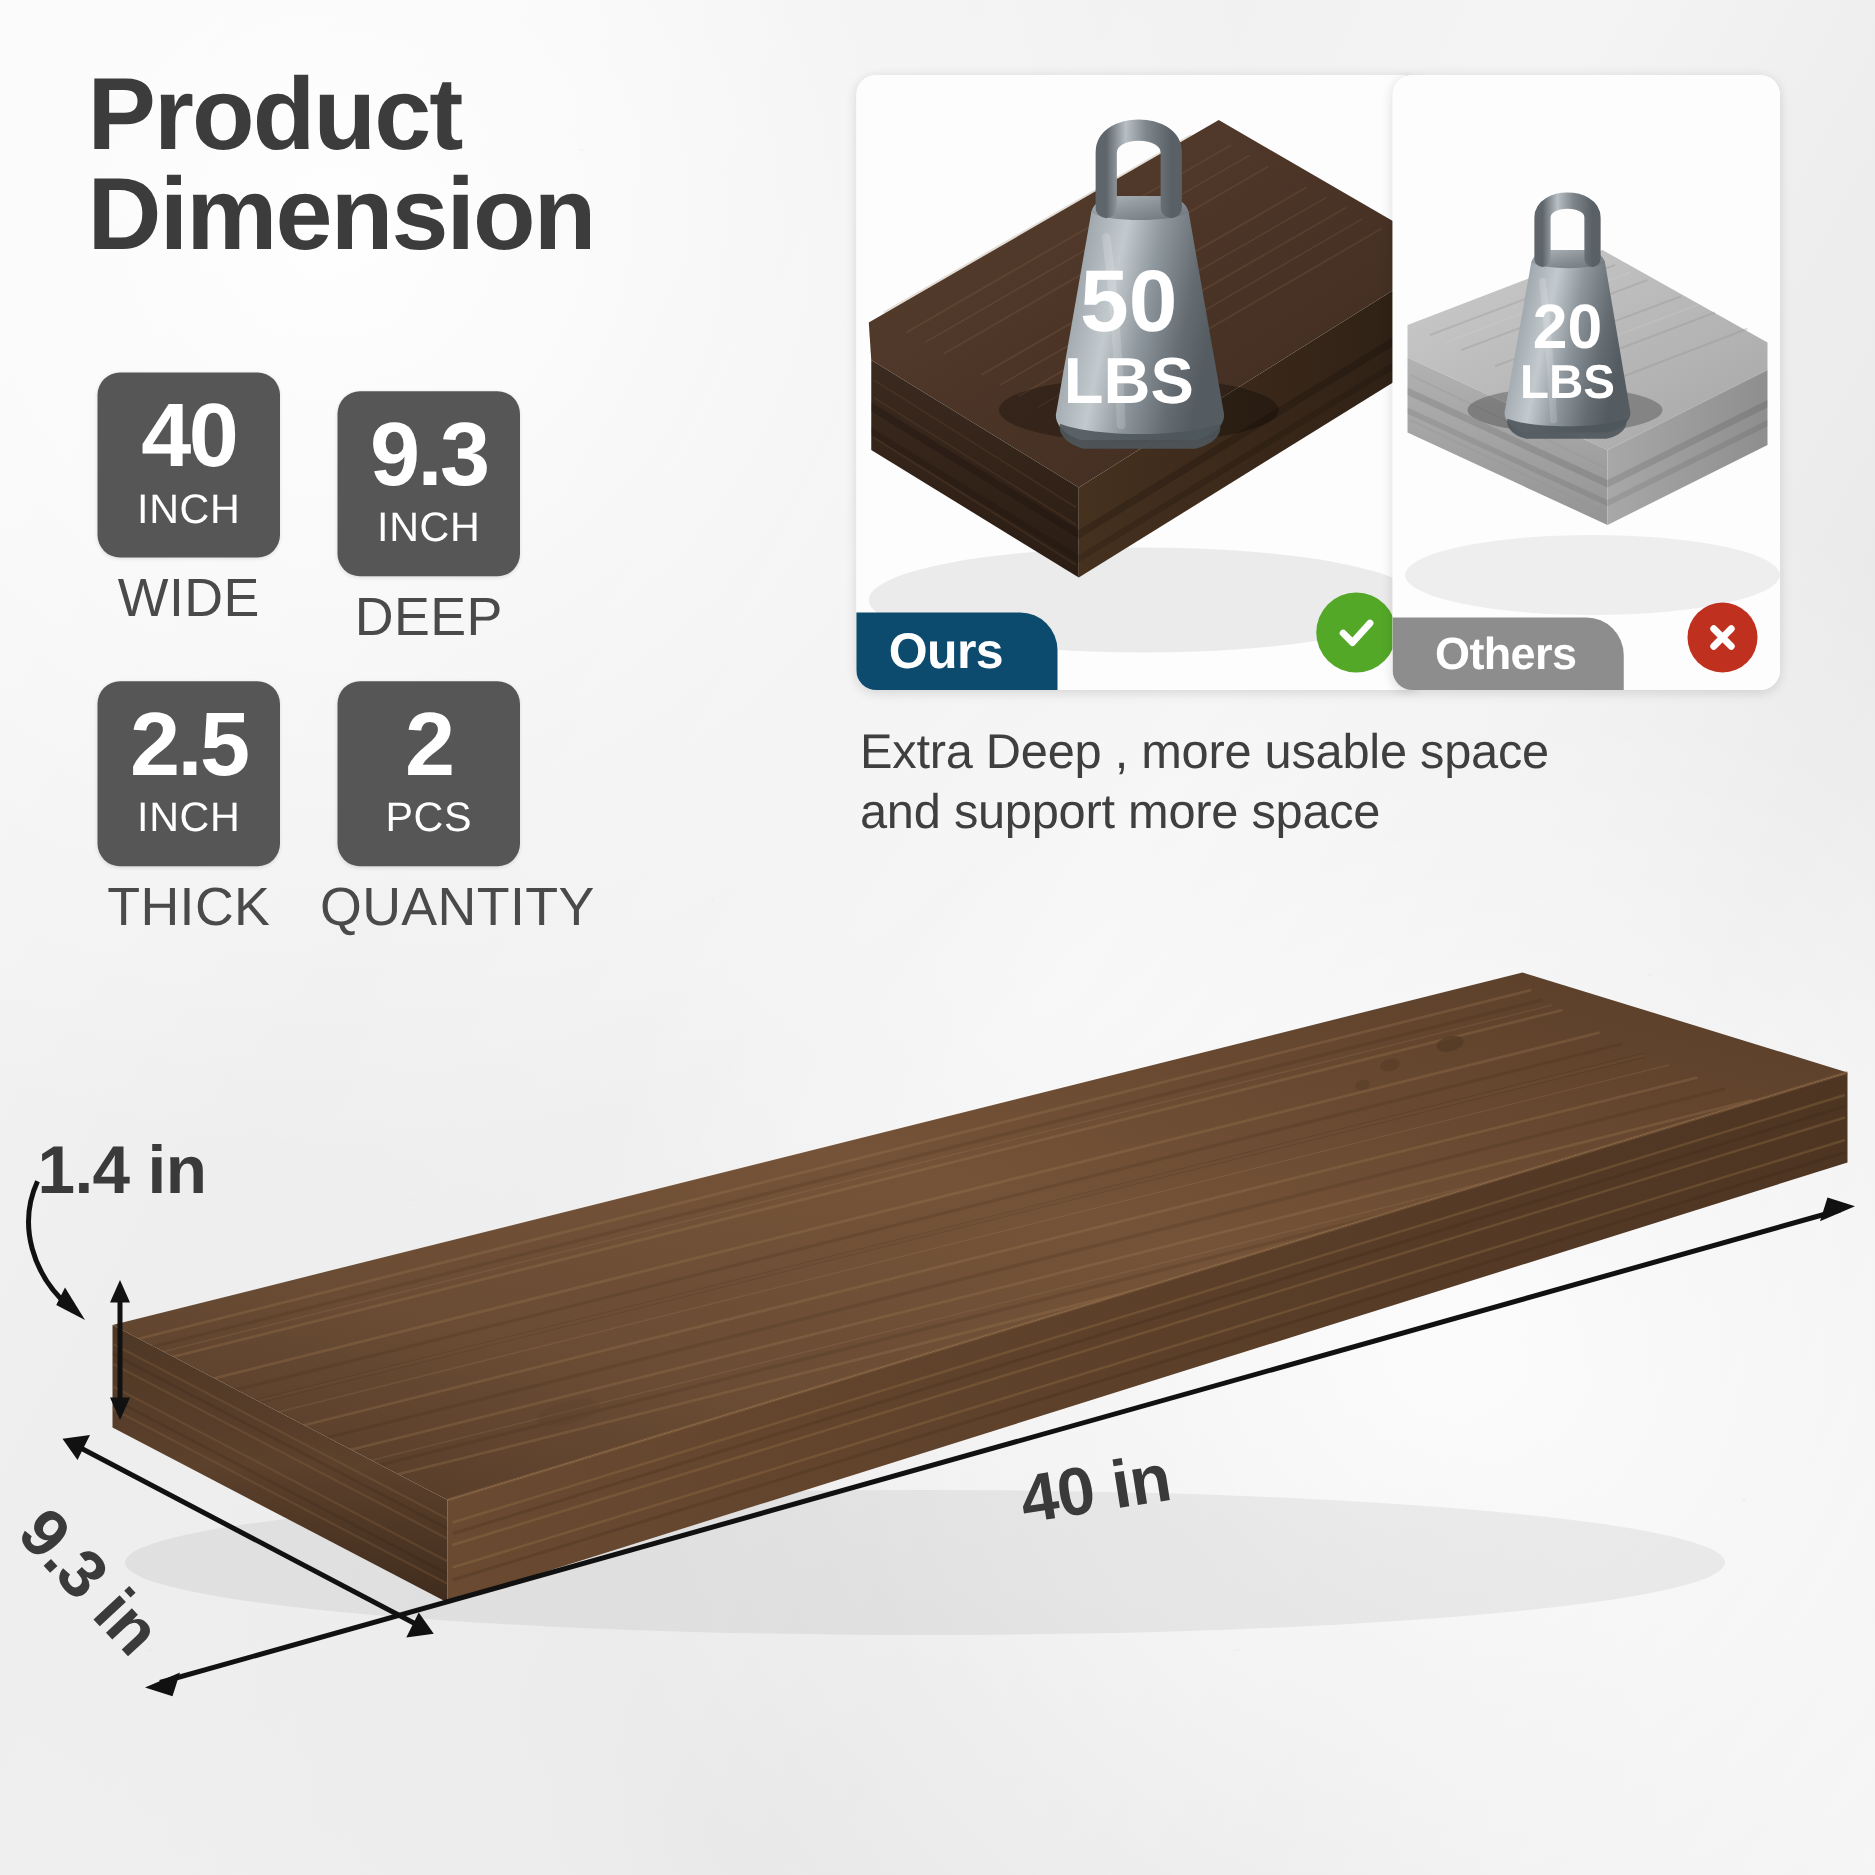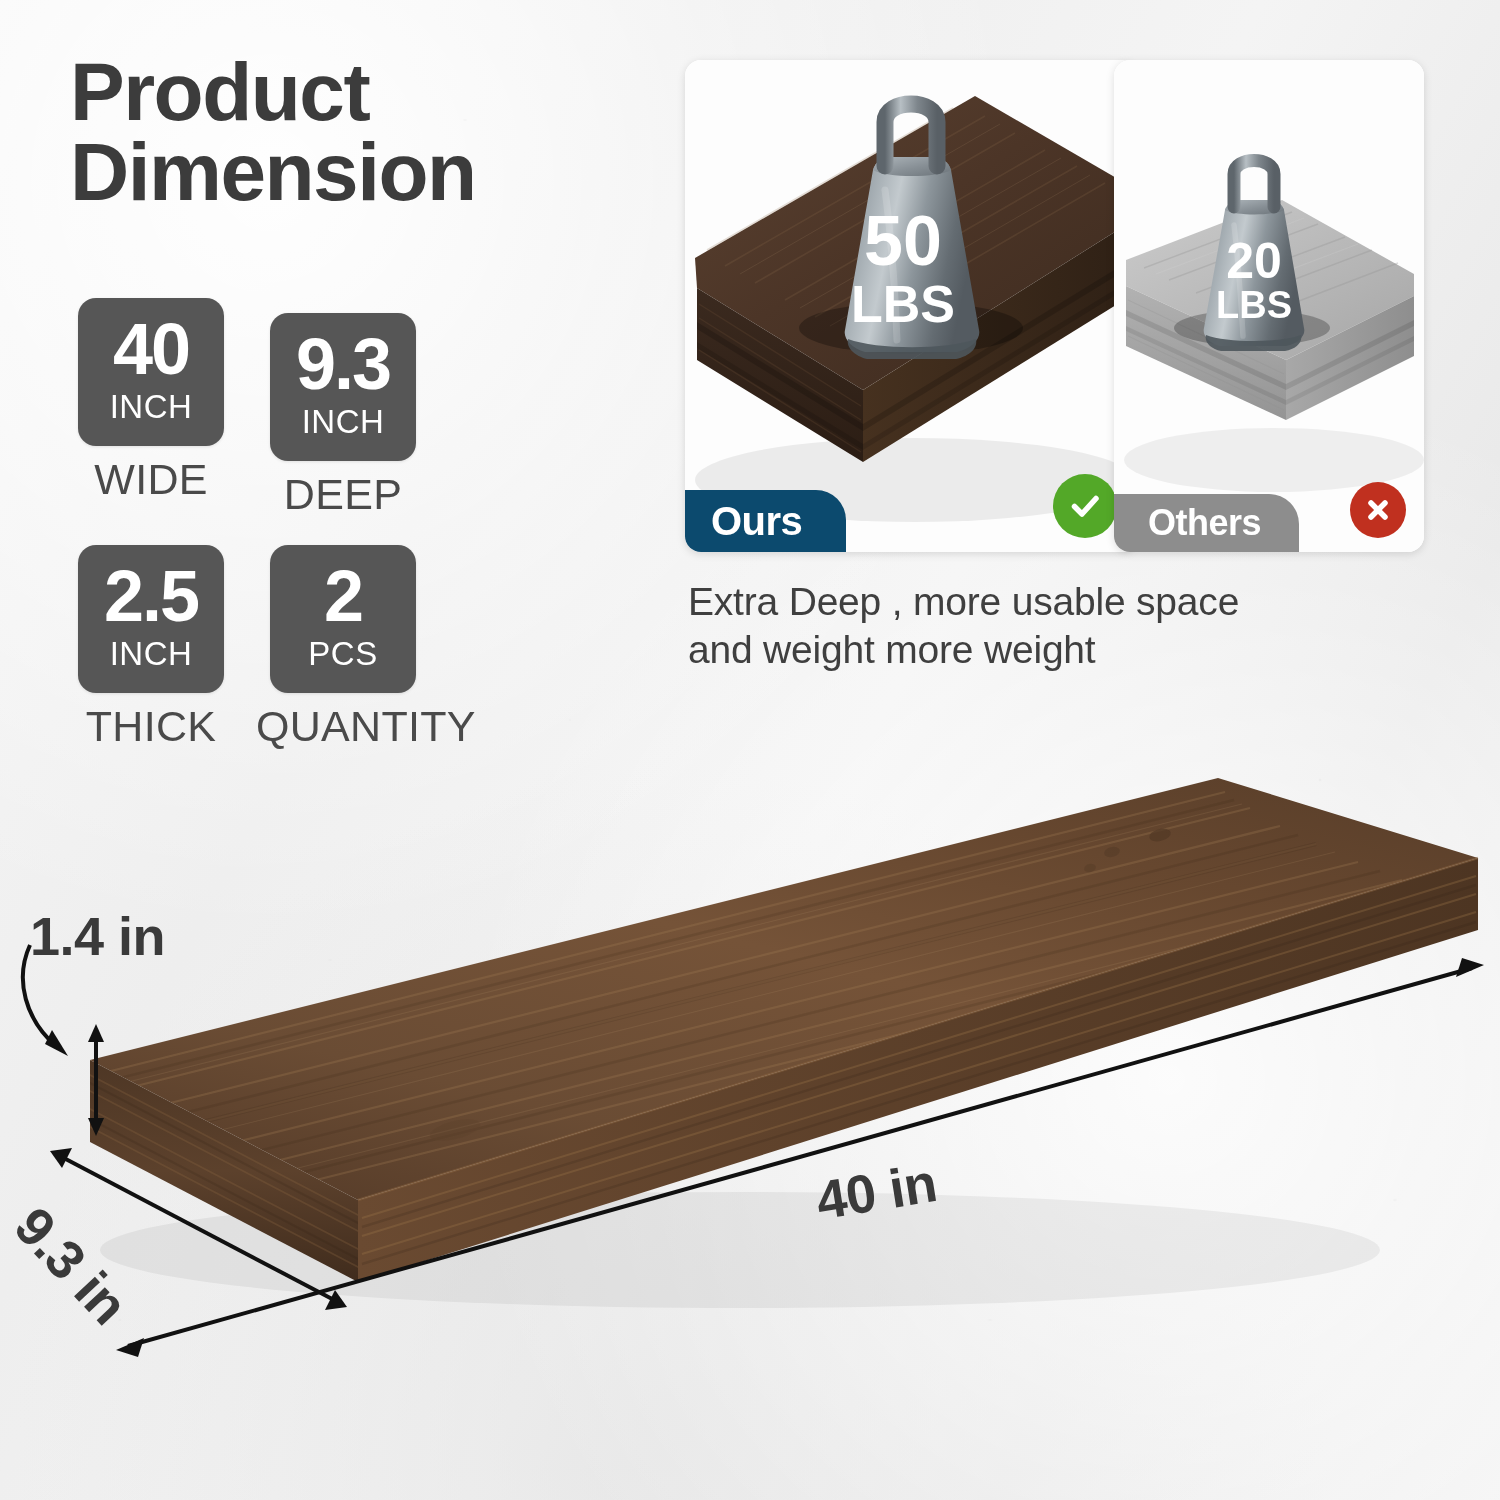--- a/index.html
+++ b/index.html
@@ -313,21 +313,21 @@
 
     <div class="mark" id="markNo" style="background: rgb(192, 48, 31);">
       <svg width="30" height="30" viewBox="0 0 30 30" aria-hidden="true">
         <path d="M8 8 L22 22 M22 8 L8 22" stroke="#ffffff" stroke-width="5.5" fill="none" stroke-linecap="round"></path>
       </svg>
     </div>
   </div>
 
   <div id="caption">
     <div>Extra Deep , more usable space</div>
-    <div>and weight more weight</div>
+    <div>and support more space</div>
   </div>
 
   <div id="shelfWrap">
     <svg width="1500" height="650" viewBox="0 0 1500 650">
       <defs>
         <linearGradient id="shTop" x1="0.08" y1="1" x2="0.92" y2="0">
           <stop offset="0%" stop-color="#553b28"></stop>
           <stop offset="25%" stop-color="#6a4c34"></stop>
           <stop offset="55%" stop-color="#755338"></stop>
           <stop offset="80%" stop-color="#66472f"></stop>

